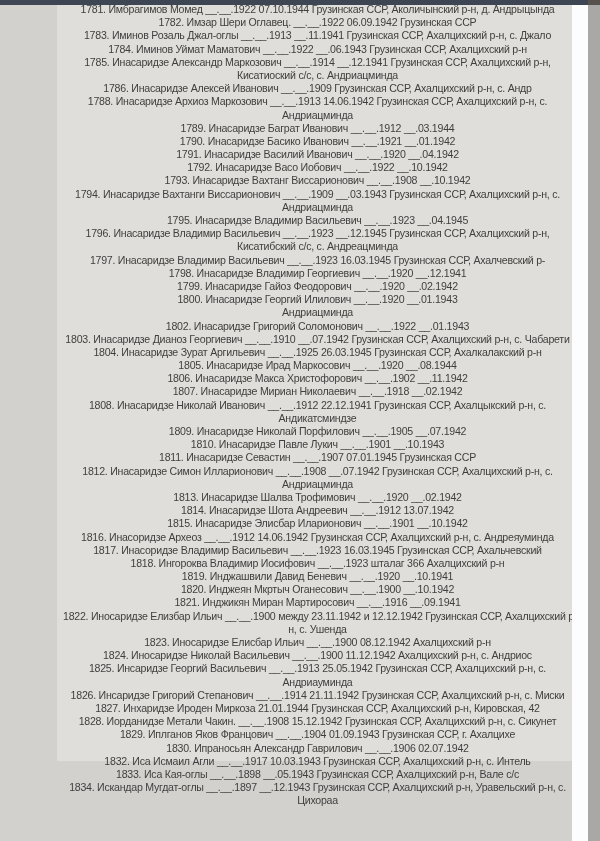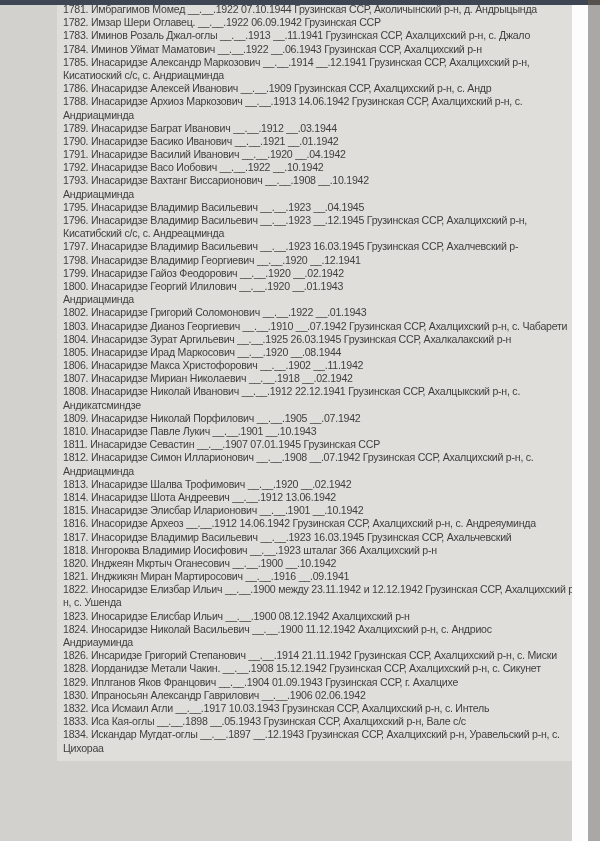--- a/index.html
+++ b/index.html
@@ -32,20 +32,21 @@
     position: absolute;
     top: 5px; left: 0;
     width: 57px; height: 836px;
     background: var(--gutter-bg, #d2d1ce);
   }
   .document-page {
     position: absolute;
     top: 5px; left: 57px;
     width: 515px; height: 756px;
     background: var(--page-bg, #dfdeda);
+    text-align: center;
   }
   .next-page-edge {
     position: absolute;
     top: 5px; left: 572px;
     width: 16px; height: 836px;
     background: var(--edge-bg, #fdfdfd);
   }
   .scrollbar-track {
     position: absolute;
     top: 5px; left: 588px;
@@ -84,20 +85,21 @@
       <div class="line">1785. Инасаридзе Александр Маркозович __.__.1914 __.12.1941 Грузинская ССР, Ахалцихский р-н,</div>
       <div class="line">Кисатиоский с/с, с. Андриацминда</div>
       <div class="line">1786. Инасаридзе Алексей Иванович __.__.1909 Грузинская ССР, Ахалцихский р-н, с. Андр</div>
       <div class="line">1788. Инасаридзе Архиоз Маркозович __.__.1913 14.06.1942 Грузинская ССР, Ахалцихский р-н, с.</div>
       <div class="line">Андриацминда</div>
       <div class="line">1789. Инасаридзе Баграт Иванович __.__.1912 __.03.1944</div>
       <div class="line">1790. Инасаридзе Басико Иванович __.__.1921 __.01.1942</div>
       <div class="line">1791. Инасаридзе Василий Иванович __.__.1920 __.04.1942</div>
       <div class="line">1792. Инасаридзе Васо Иобович __.__.1922 __.10.1942</div>
       <div class="line">1793. Инасаридзе Вахтанг Виссарионович __.__.1908 __.10.1942</div>
+      <div class="line">1794. Инасаридзе Вахтанги Виссарионович __.__.1909 __.03.1943 Грузинская ССР, Ахалцихский р-н, с.</div>
       <div class="line">Андриацминда</div>
       <div class="line">1795. Инасаридзе Владимир Васильевич __.__.1923 __.04.1945</div>
       <div class="line">1796. Инасаридзе Владимир Васильевич __.__.1923 __.12.1945 Грузинская ССР, Ахалцихский р-н,</div>
       <div class="line">Кисатибский с/с, с. Андреацминда</div>
       <div class="line">1797. Инасаридзе Владимир Васильевич __.__.1923 16.03.1945 Грузинская ССР, Ахалчевский р-</div>
       <div class="line">1798. Инасаридзе Владимир Георгиевич __.__.1920 __.12.1941</div>
       <div class="line">1799. Инасаридзе Гайоз Феодорович __.__.1920 __.02.1942</div>
       <div class="line">1800. Инасаридзе Георгий Илилович __.__.1920 __.01.1943</div>
       <div class="line">Андриацминда</div>
       <div class="line">1802. Инасаридзе Григорий Соломонович __.__.1922 __.01.1943</div>
@@ -107,36 +109,39 @@
       <div class="line">1806. Инасаридзе Макса Христофорович __.__.1902 __.11.1942</div>
       <div class="line">1807. Инасаридзе Мириан Николаевич __.__.1918 __.02.1942</div>
       <div class="line">1808. Инасаридзе Николай Иванович __.__.1912 22.12.1941 Грузинская ССР, Ахалцыкский р-н, с.</div>
       <div class="line">Андикатсминдзе</div>
       <div class="line">1809. Инасаридзе Николай Порфилович __.__.1905 __.07.1942</div>
       <div class="line">1810. Инасаридзе Павле Лукич __.__.1901 __.10.1943</div>
       <div class="line">1811. Инасаридзе Севастин __.__.1907 07.01.1945 Грузинская ССР</div>
       <div class="line">1812. Инасаридзе Симон Илларионович __.__.1908 __.07.1942 Грузинская ССР, Ахалцихский р-н, с.</div>
       <div class="line">Андриацминда</div>
       <div class="line">1813. Инасаридзе Шалва Трофимович __.__.1920 __.02.1942</div>
-      <div class="line">1814. Инасаридзе Шота Андреевич __.__.1912 13.06.1942</div>
+      <div class="line">1814. Инасаридзе Шота Андреевич __.__.1912 13.07.1942</div>
       <div class="line">1815. Инасаридзе Элисбар Иларионович __.__.1901 __.10.1942</div>
       <div class="line">1816. Инасоридзе Археоз __.__.1912 14.06.1942 Грузинская ССР, Ахалцихский р-н, с. Андреяуминда</div>
       <div class="line">1817. Инасоридзе Владимир Васильевич __.__.1923 16.03.1945 Грузинская ССР, Ахальчевский</div>
       <div class="line">1818. Ингороква Владимир Иосифович __.__.1923 шталаг 366 Ахалцихский р-н</div>
+      <div class="line">1819. Инджашвили Давид Беневич __.__.1920 __.10.1941</div>
       <div class="line">1820. Инджеян Мкртыч Оганесович __.__.1900 __.10.1942</div>
       <div class="line">1821. Инджикян Миран Мартиросович __.__.1916 __.09.1941</div>
       <div class="line">1822. Иносаридзе Елизбар Ильич __.__.1900 между 23.11.1942 и 12.12.1942 Грузинская ССР, Ахалцихский р-</div>
       <div class="line">н, с. Ушенда</div>
       <div class="line">1823. Иносаридзе Елисбар Ильич __.__.1900 08.12.1942 Ахалцихский р-н</div>
       <div class="line">1824. Иносаридзе Николай Васильевич __.__.1900 11.12.1942 Ахалцихский р-н, с. Андриос</div>
+      <div class="line">1825. Инсаридзе Георгий Васильевич __.__.1913 25.05.1942 Грузинская ССР, Ахалцихский р-н, с.</div>
       <div class="line">Андриауминда</div>
       <div class="line">1826. Инсаридзе Григорий Степанович __.__.1914 21.11.1942 Грузинская ССР, Ахалцихский р-н, с. Миски</div>
+      <div class="line">1827. Инхаридзе Ироден Миркоза 21.01.1944 Грузинская ССР, Ахалцихский р-н, Кировская, 42</div>
       <div class="line">1828. Иорданидзе Метали Чакин. __.__.1908 15.12.1942 Грузинская ССР, Ахалцихский р-н, с. Сикунет</div>
       <div class="line">1829. Иплганов Яков Францович __.__.1904 01.09.1943 Грузинская ССР, г. Ахалцихе</div>
-      <div class="line">1830. Ипраносьян Александр Гаврилович __.__.1906 02.06.1942</div>
+      <div class="line">1830. Ипраносьян Александр Гаврилович __.__.1906 02.07.1942</div>
       <div class="line">1832. Иса Исмаил Агли __.__.1917 10.03.1943 Грузинская ССР, Ахалцихский р-н, с. Интель</div>
       <div class="line">1833. Иса Кая-оглы __.__.1898 __.05.1943 Грузинская ССР, Ахалцихский р-н, Вале с/с</div>
       <div class="line">1834. Искандар Мугдат-оглы __.__.1897 __.12.1943 Грузинская ССР, Ахалцихский р-н, Уравельский р-н, с.</div>
       <div class="line">Цихораа</div>
     </div>
 </div>
 
 <div class="next-page-edge"></div>
 <div class="scrollbar-track"></div>
 

